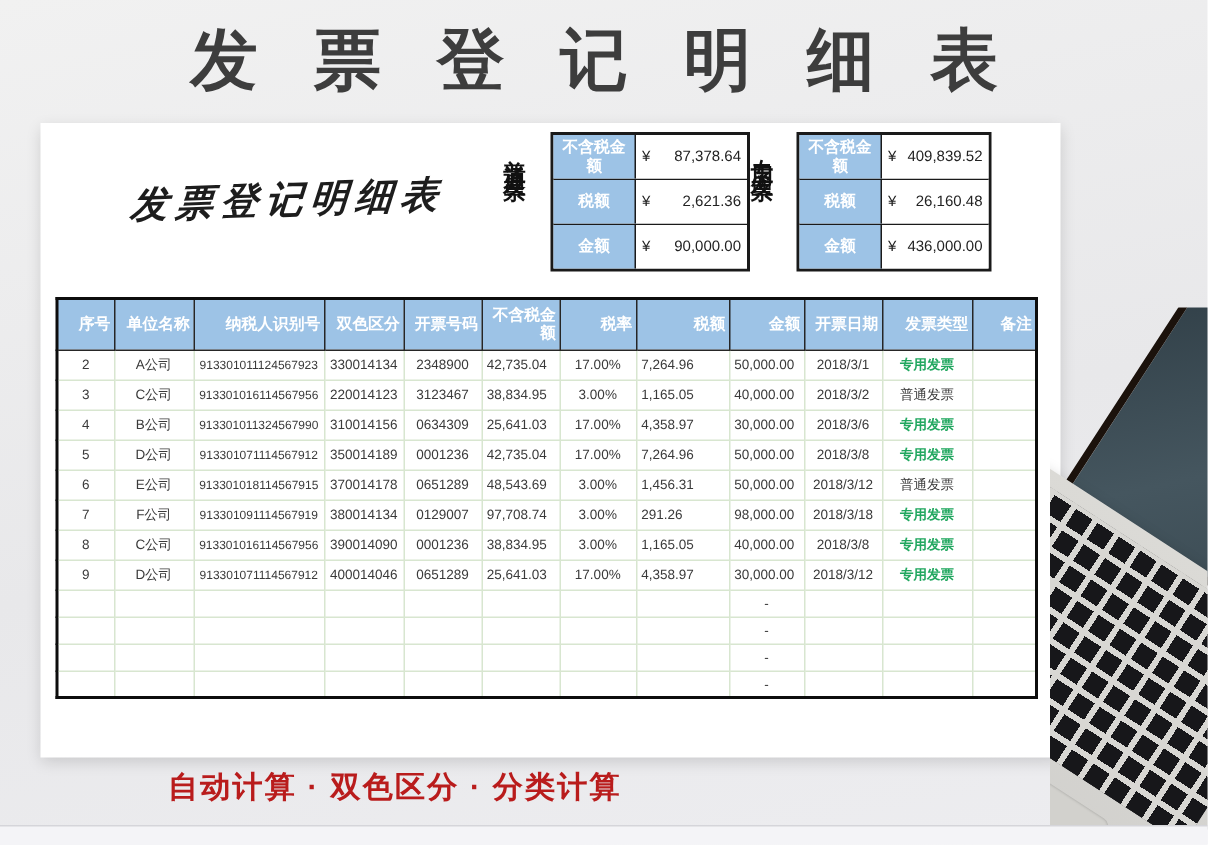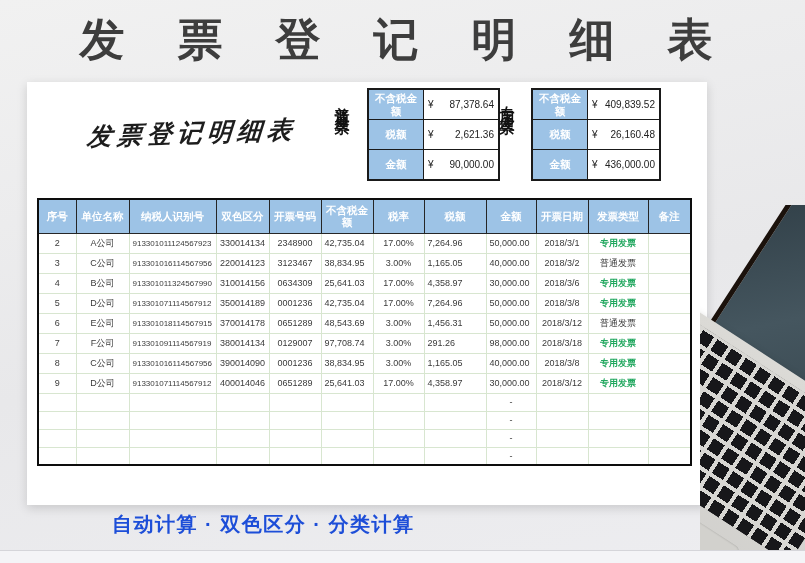--- a/index.html
+++ b/index.html
@@ -5,21 +5,21 @@
   html,body{margin:0;padding:0;}
   body{
     width:805px;height:563px;position:relative;overflow:hidden;
     font-family:"Liberation Sans",sans-serif;
     background:linear-gradient(168deg,#f1f1f1 0%,#e8e8ea 55%,#ededf0 100%);
   }
   
   .banner-title{
     position:absolute;top:10px;left:0;width:100%;text-align:center;
     font-size:45px;font-weight:800;color:#3d3d3d;letter-spacing:13px;
-    font-family:Liberation Mono, monospace;
+    font-family:Liberation Serif, serif;
   }
   
   .sheet{
     position:absolute;left:27px;top:82px;width:680px;height:423px;
     background:#ffffff;box-shadow:0 3px 10px rgba(0,0,0,.15);
   }
   .hand-title{
     position:absolute;left:60px;top:34px;width:240px;
     font-family:"DejaVu Serif",serif;font-style:italic;font-weight:700;
     font-size:25px;color:#1d1d1d;letter-spacing:5px;
@@ -47,39 +47,39 @@
   .sum-value{
     width:66px;height:29px;background:#fff;display:flex;align-items:center;
     justify-content:space-between;padding:0 4px;font-size:10px;color:#222;
   }
   .sum-box-2 .sum-value{width:63px;}
   
   .inv-table{
     position:absolute;left:10px;top:116px;width:653px;
     border-collapse:collapse;table-layout:fixed;border:2px solid #0d0d0d;
   }
-  .inv-table thead tr{height:34px;}
+  .inv-table thead tr{height:34px;text-align:right;}
   .inv-table th{
     background:#9dc3e6;color:#ffffff;font-size:10.5px;font-weight:700;
     border:1px solid #262626;padding:0 2px;line-height:1.2;
   }
   .inv-table tbody tr{height:20px;}
   .inv-table tbody tr.empty{height:18px;}
   .inv-table td{
     border:1px solid #d8e6d0;font-size:9px;color:#3a3a3a;padding:0 3px;
     white-space:nowrap;overflow:hidden;
   }
   .inv-table td.c{text-align:center;}
   .inv-table td.num{padding-right:7px;}
-  .inv-table td.taxid{font-size:8px;}
+  .inv-table td.taxid{font-size:8px;text-align:center;}
   .inv-table td.green{color:#21a75f;font-weight:700;}
   
   .footer-tagline{
     position:absolute;left:112px;top:511px;font-size:20px;font-weight:600;
-    color:#1d4ed8;letter-spacing:1.5px;
+    color:#b91c1c;letter-spacing:1.5px;
   }
   .bottom-band{
     position:absolute;left:0;bottom:0;width:100%;height:12px;
     background:#f4f4f7;border-top:1px solid #d5d5da;
   }
   
   .laptop-wrap{
     position:absolute;left:700px;top:205px;width:105px;height:348px;overflow:hidden;
   }
   .laptop{

